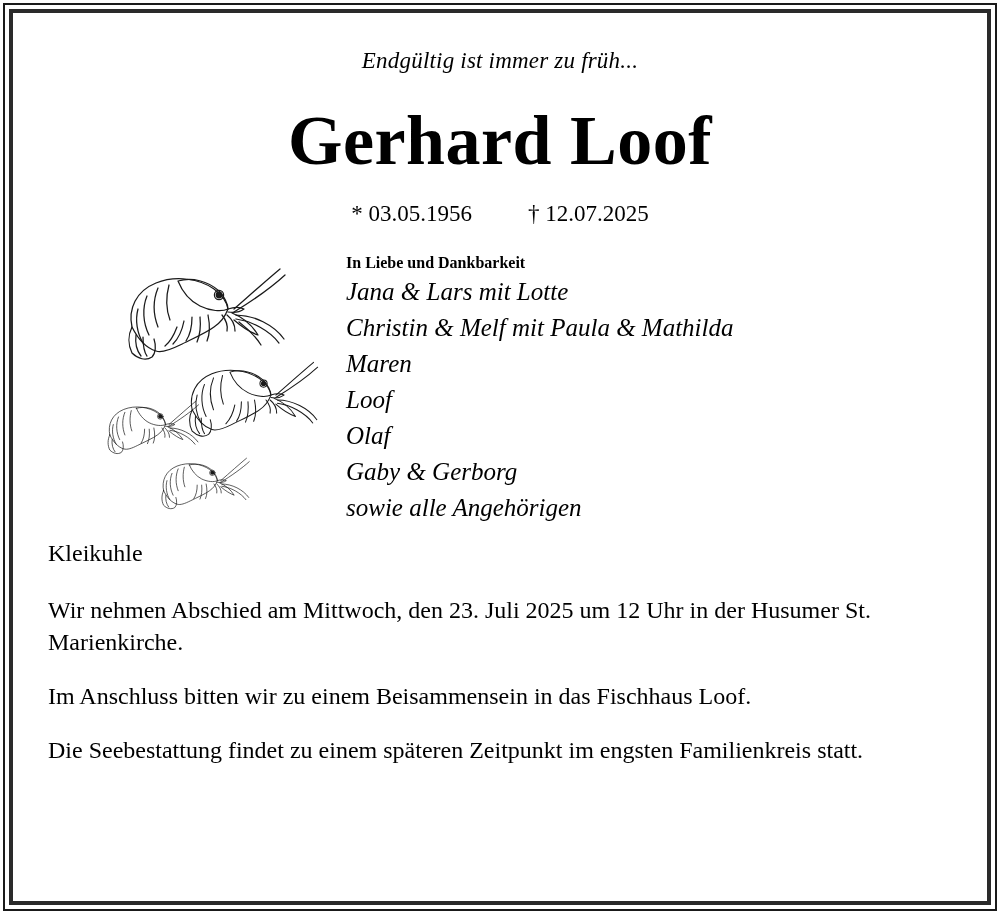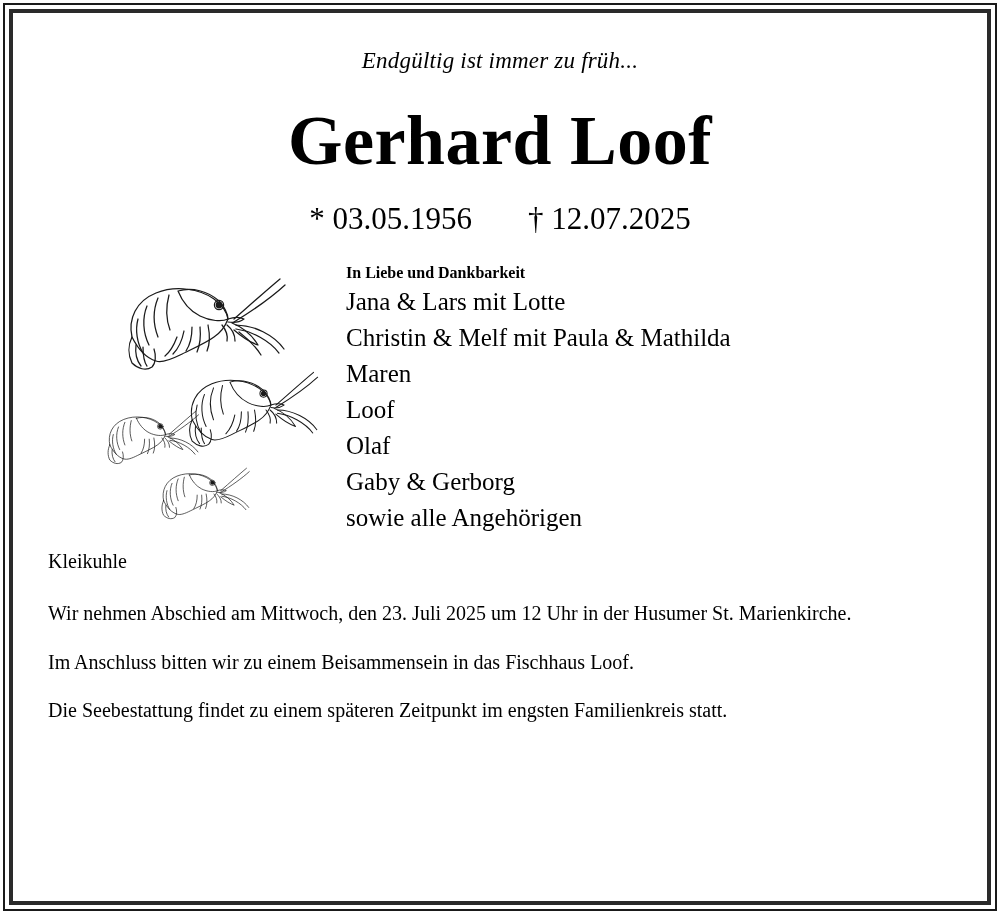--- a/index.html
+++ b/index.html
@@ -62,21 +62,21 @@
   .deceased-name {
     text-align: center;
     font-weight: bold;
     font-size: 70px;
     line-height: 1.05;
     margin-top: 30px;
     letter-spacing: 0.5px;
   }
   .dates-row {
     text-align: center;
-    font-size: 31px;
+    font-size: 23px;
     margin-top: 23px;
   }
   .date-birth { margin-right: 56px; }
 
   
   .middle {
     position: relative;
     margin-top: 24px;
     min-height: 285px;
   }
@@ -89,25 +89,25 @@
   }
   .family-block {
     margin-left: 298px;
     font-size: 25px;
     line-height: 1.44;
   }
   .family-heading {
     font-weight: bold;
     font-size: 16px;
   }
-  .family-line { white-space: nowrap; }
+  .family-line { white-space: nowrap; font-style: italic; }
 
   
   .body-text {
-    font-size: 20px;
+    font-size: 24px;
     line-height: 1.33;
     margin-top: 2px;
   }
   .body-text p {
     margin: 0 0 22px 0;
   }
   .body-text p.place { margin-bottom: 26px; }
   .body-text p:last-child { margin-bottom: 16px; }
 </style>
 </head>

